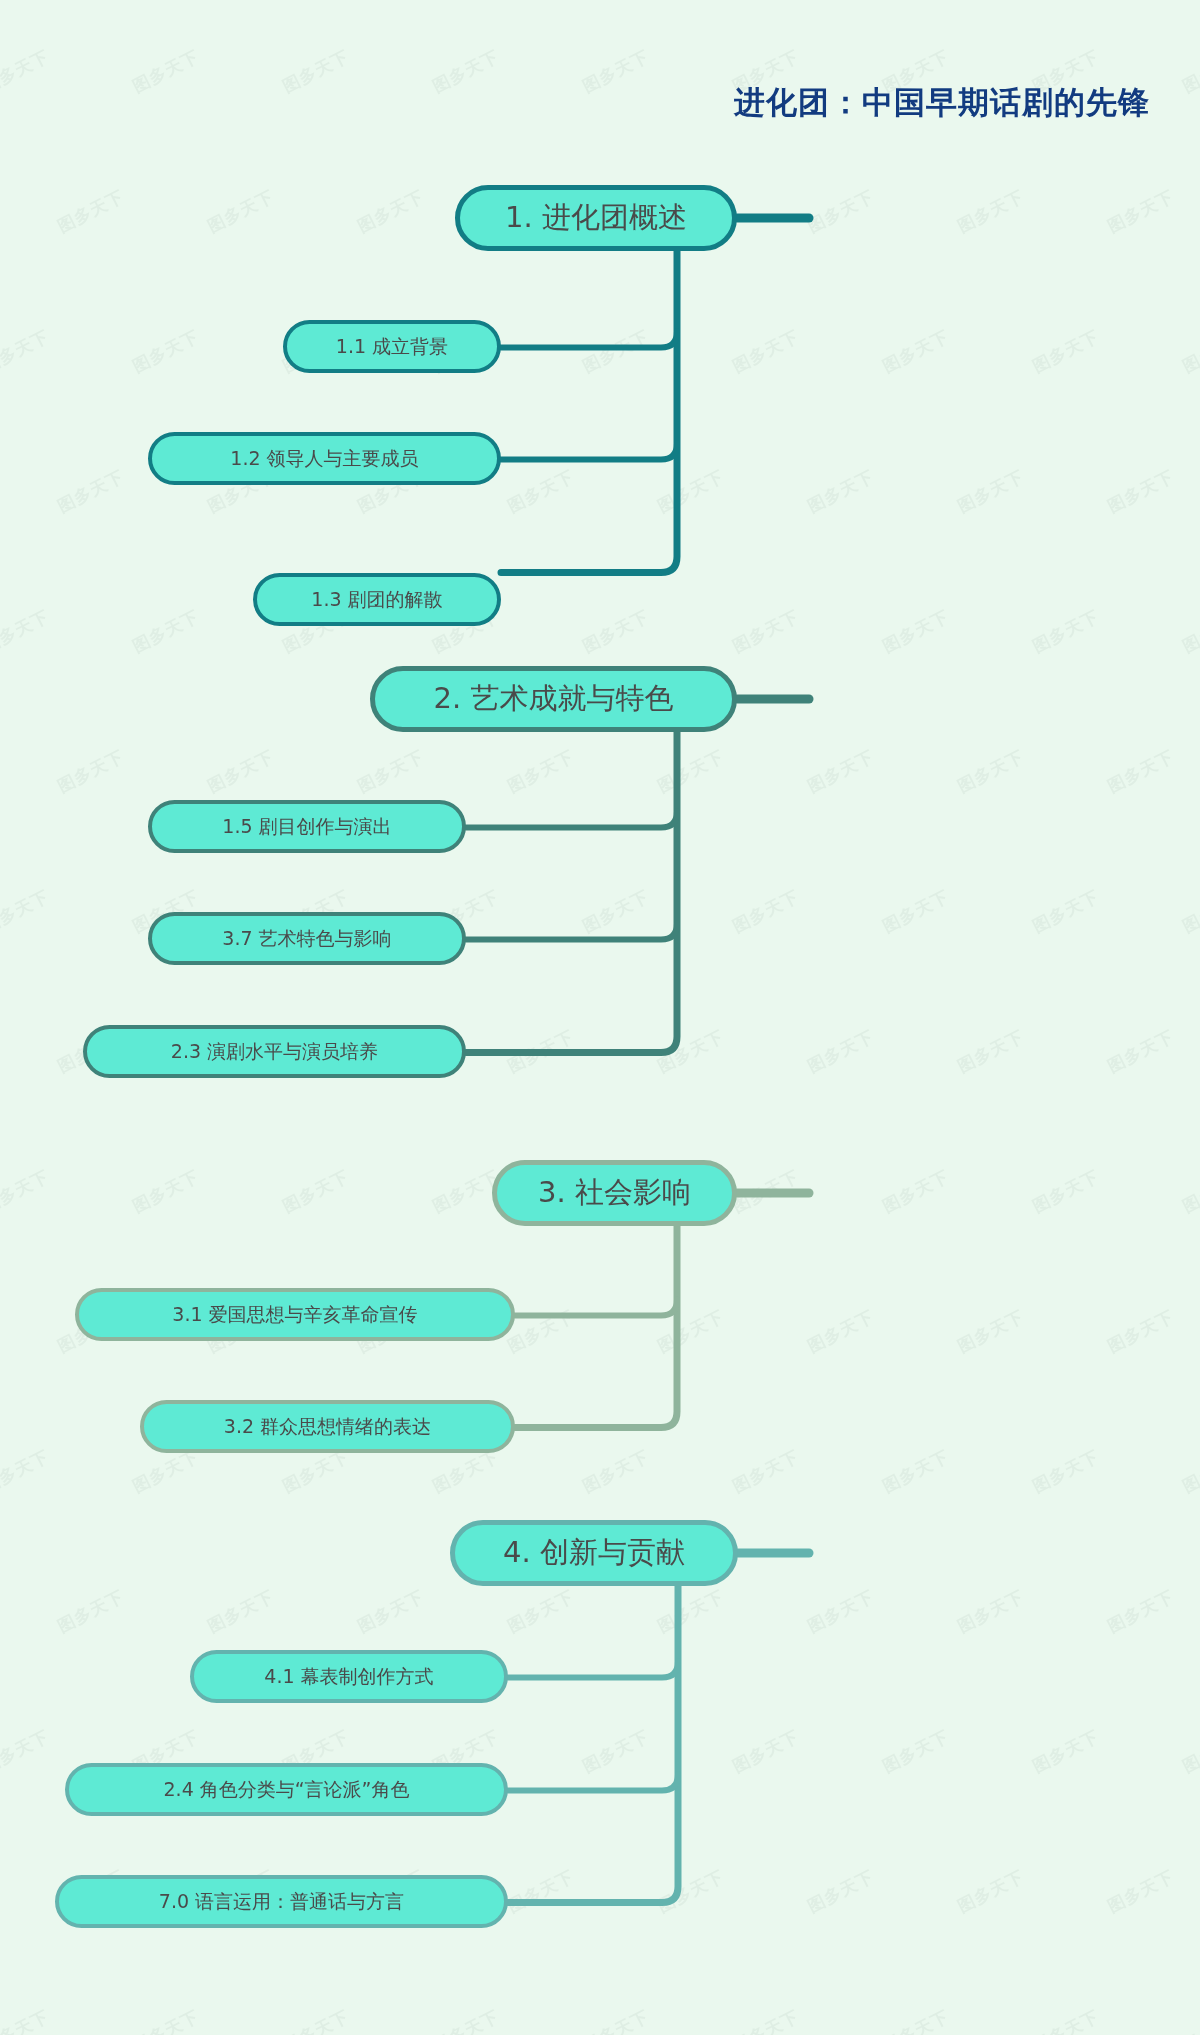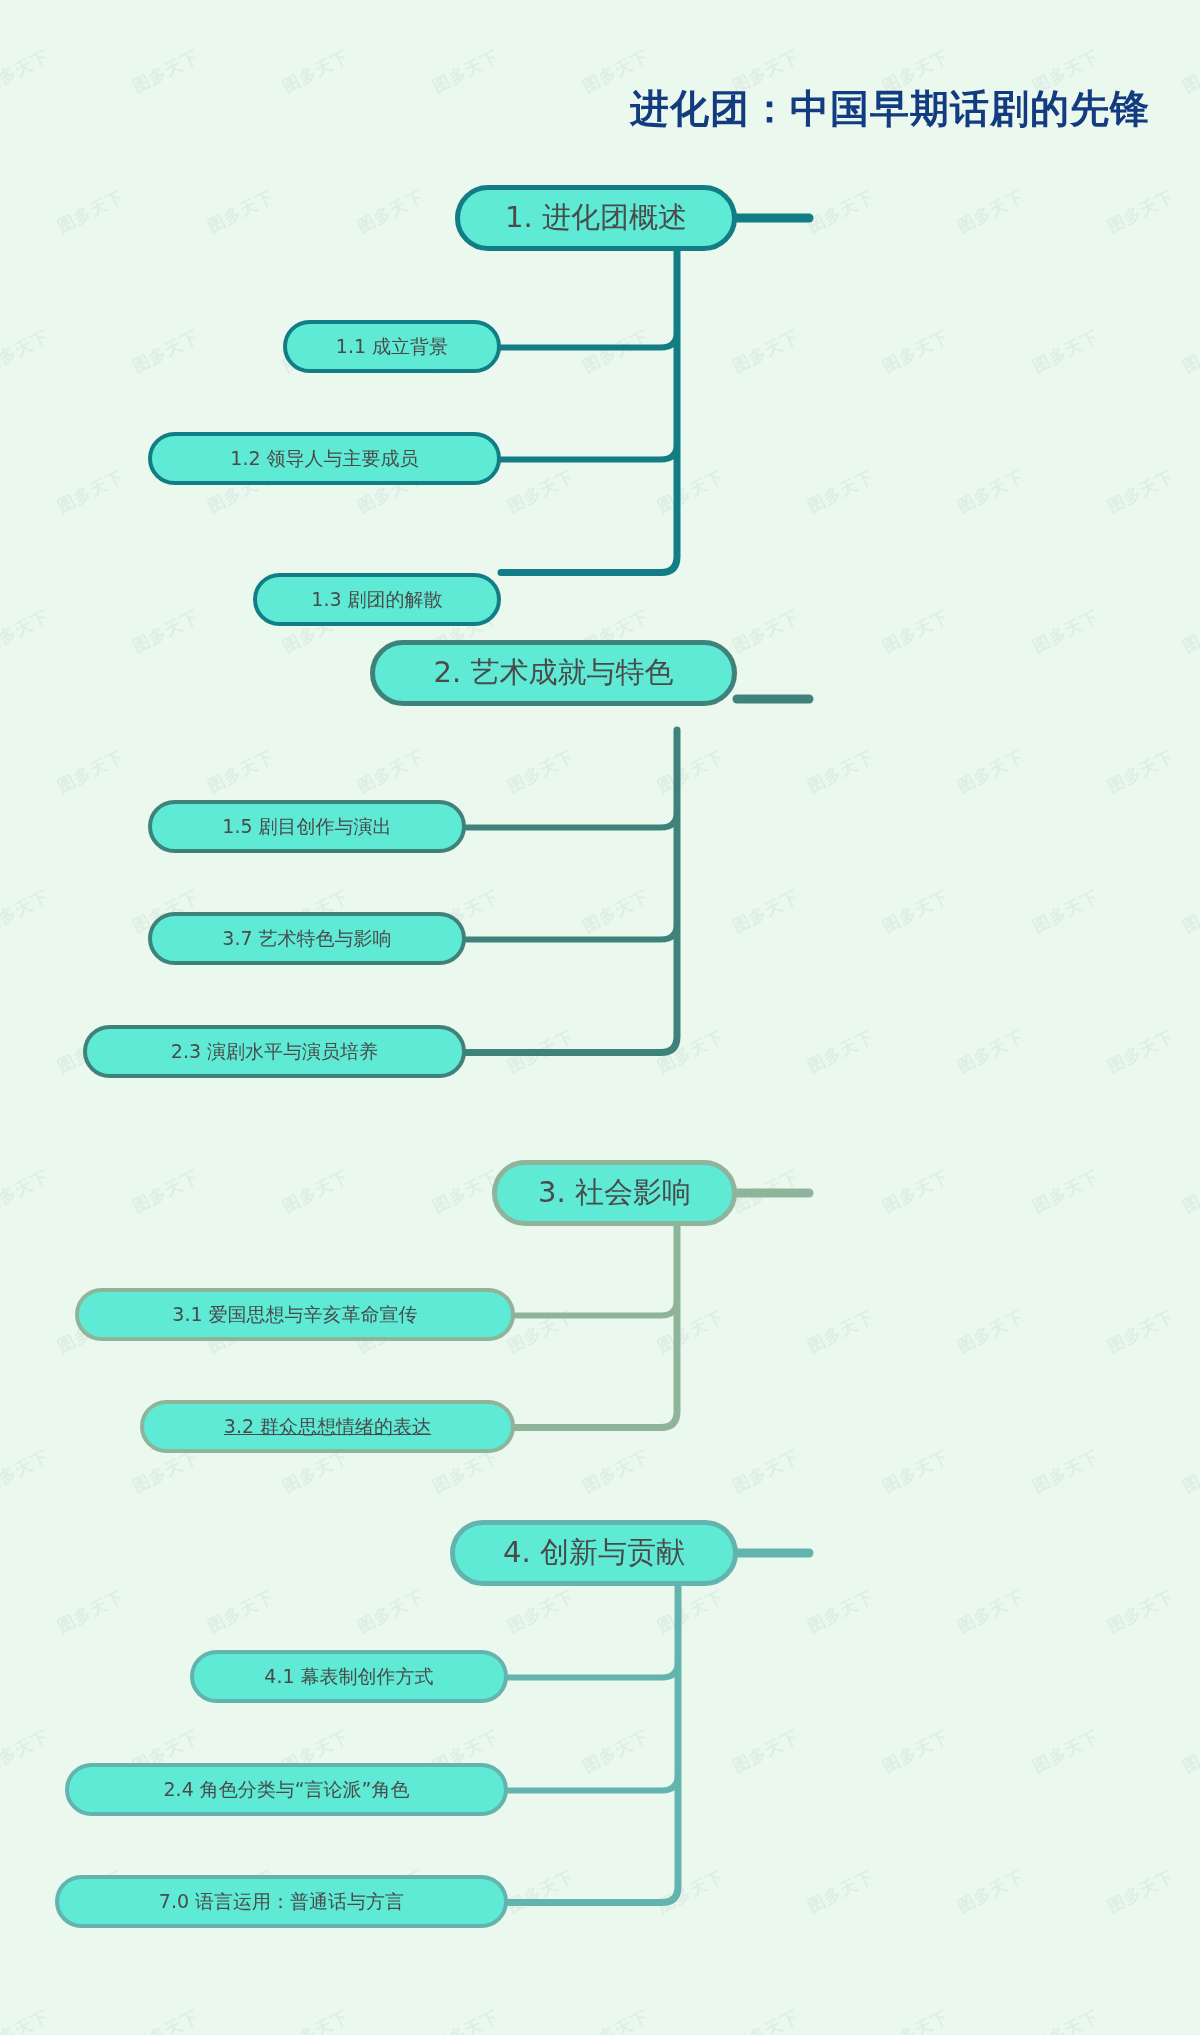--- a/index.html
+++ b/index.html
@@ -51,21 +51,21 @@
 
   
   #title {
     position: absolute;
     z-index: 5;
     left: 0;
     top: 82px;
     width: 1150px;
     text-align: right;
     font-family: "DejaVu Sans", sans-serif;
-    font-size: 39px;
+    font-size: 31px;
     font-weight: 700;
     color: #123b80;
     letter-spacing: 1px;
     white-space: nowrap;
   }
 
   
   .node {
     position: absolute;
     z-index: 4;
@@ -269,39 +269,39 @@
     </div>
     <div class="node level2" style="left: 283px; top: 320px; width: 218px; border-color: rgb(18, 125, 133);">
       <span>1.1 成立背景</span>
     </div>
     <div class="node level2" style="left: 148px; top: 432px; width: 353px; border-color: rgb(18, 125, 133);">
       <span>1.2 领导人与主要成员</span>
     </div>
     <div class="node level2" style="left: 253px; top: 545px; width: 248px; border-color: rgb(18, 125, 133); margin-top: 28px;">
       <span>1.3 剧团的解散</span>
     </div>
-    <div class="node level1" style="left: 370px; top: 640px; width: 367px; border-color: rgb(63, 130, 121);">
+    <div class="node level1" style="left: 370px; top: 666px; width: 367px; border-color: rgb(63, 130, 121);">
       <span>2. 艺术成就与特色</span>
     </div>
     <div class="node level2" style="left: 148px; top: 800px; width: 318px; border-color: rgb(63, 130, 121);">
       <span>1.5 剧目创作与演出</span>
     </div>
     <div class="node level2" style="left: 148px; top: 912px; width: 318px; border-color: rgb(63, 130, 121);">
       <span>3.7 艺术特色与影响</span>
     </div>
     <div class="node level2" style="left: 83px; top: 1025px; width: 383px; border-color: rgb(63, 130, 121);">
       <span>2.3 演剧水平与演员培养</span>
     </div>
     <div class="node level1" style="left: 492px; top: 1160px; width: 245px; border-color: rgb(143, 180, 156);">
       <span>3. 社会影响</span>
     </div>
     <div class="node level2" style="left: 75px; top: 1288px; width: 440px; border-color: rgb(143, 180, 156);">
       <span>3.1 爱国思想与辛亥革命宣传</span>
     </div>
-    <div class="node level2" style="left: 140px; top: 1400px; width: 375px; border-color: rgb(143, 180, 156); text-decoration: underline;">
+    <div class="node level2" style="left: 140px; top: 1400px; width: 375px; border-color: rgb(143, 180, 156);">
       <span>3.2 群众思想情绪的表达</span>
     </div>
     <div class="node level1" style="left: 450px; top: 1520px; width: 288px; border-color: rgb(99, 179, 174);">
       <span>4. 创新与贡献</span>
     </div>
     <div class="node level2" style="left: 190px; top: 1650px; width: 318px; border-color: rgb(99, 179, 174);">
       <span>4.1 幕表制创作方式</span>
     </div>
     <div class="node level2" style="left: 65px; top: 1763px; width: 443px; border-color: rgb(99, 179, 174);">
       <span>2.4 角色分类与“言论派”角色</span>

